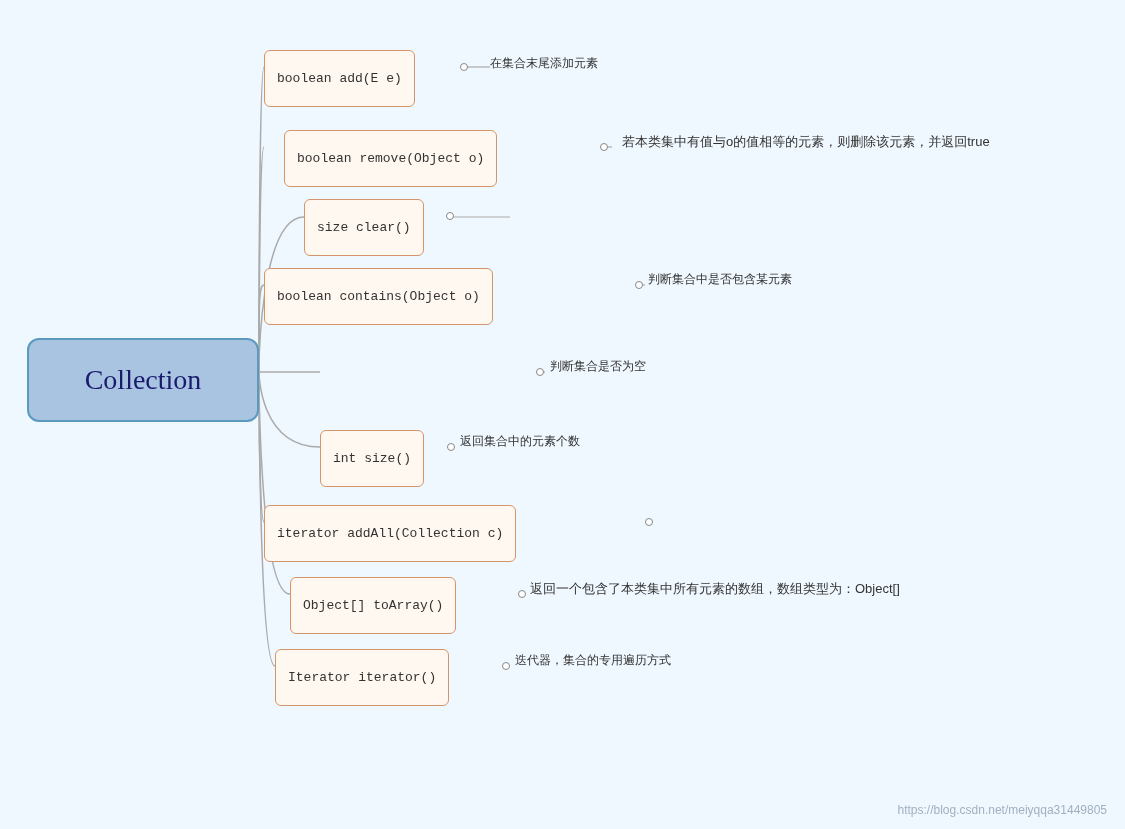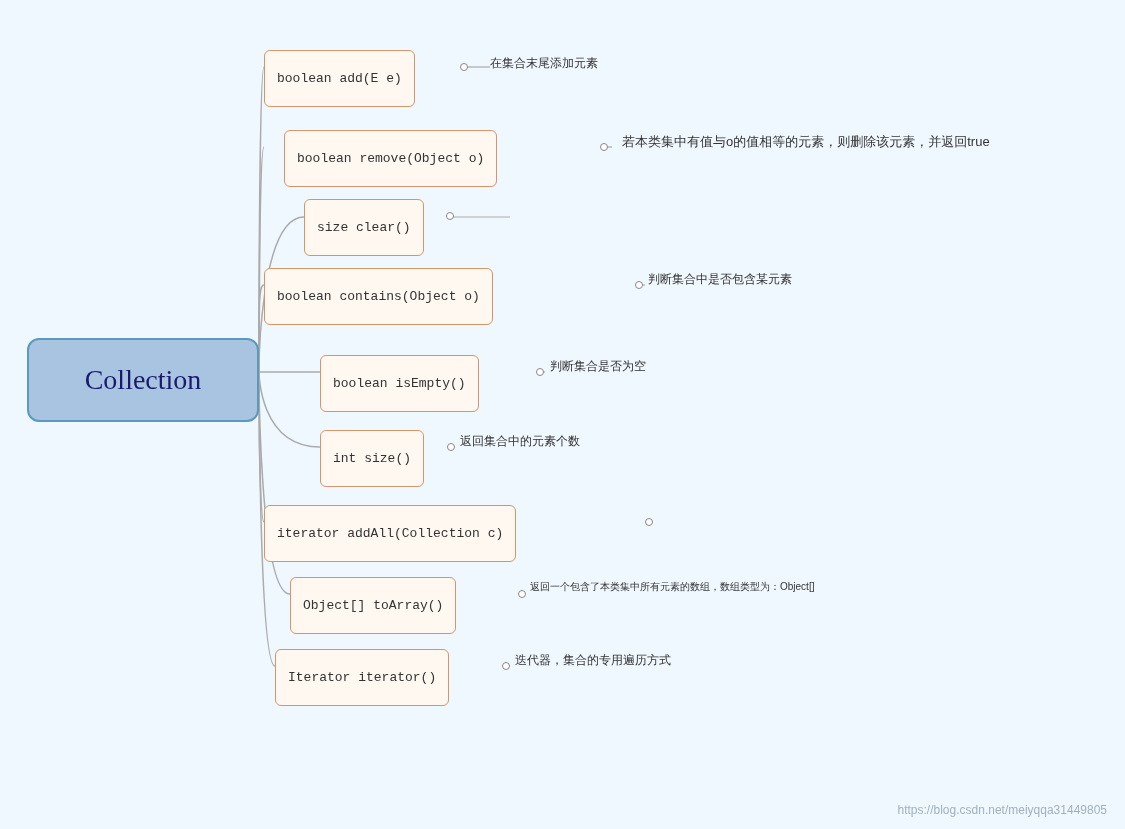--- a/index.html
+++ b/index.html
@@ -160,23 +160,20 @@
   <div class="dot" style="left:446px; top:212px;"></div>
 
   <div class="method-node" style="left:264px; top:268px;">
     <span>boolean contains(Object o)</span>
   </div>
   <div class="dot" style="left:635px; top:281px;"></div>
   <div class="desc-text" style="left:648px; top:271px;">
     <span>判断集合中是否包含某元素</span>
   </div>
 
-  <div class="method-node" style="left:320px; top:355px;">
-    <span>boolean isEmpty()</span>
-  </div>
   <div class="dot" style="left:536px; top:368px;"></div>
   <div class="desc-text" style="left:550px; top:358px;">
     <span>判断集合是否为空</span>
   </div>
 
   <div class="method-node" style="left:320px; top:430px;">
     <span>int size()</span>
   </div>
   <div class="dot" style="left:447px; top:443px;"></div>
   <div class="desc-text" style="left:460px; top:433px;">
@@ -185,21 +182,21 @@
 
   <div class="method-node" style="left:264px; top:505px;">
     <span>iterator addAll(Collection c)</span>
   </div>
   <div class="dot" style="left:645px; top:518px;"></div>
 
   <div class="method-node" style="left:290px; top:577px;">
     <span>Object[] toArray()</span>
   </div>
   <div class="dot" style="left:518px; top:590px;"></div>
-  <div class="desc-text" style="left:530px; top:580px; font-size:10px;">
+  <div class="desc-text" style="left:530px; top:580px; font-size:13px;">
     <span>返回一个包含了本类集中所有元素的数组，数组类型为：Object[]</span>
   </div>
 
   <div class="method-node" style="left:275px; top:649px;">
     <span>Iterator iterator()</span>
   </div>
   <div class="dot" style="left:502px; top:662px;"></div>
   <div class="desc-text" style="left:515px; top:652px;">
     <span>迭代器，集合的专用遍历方式</span>
   </div>

